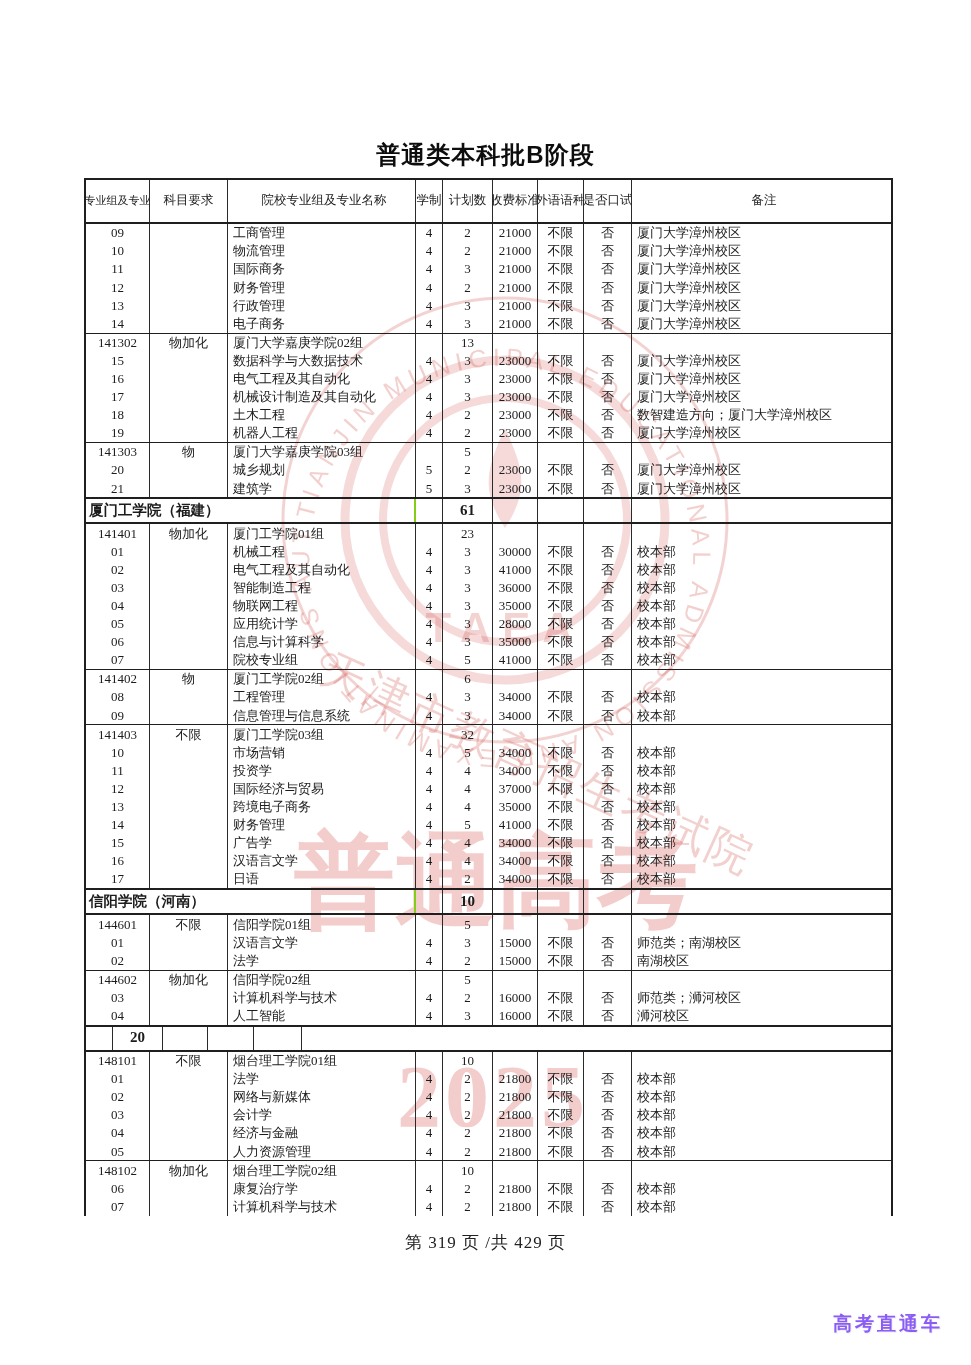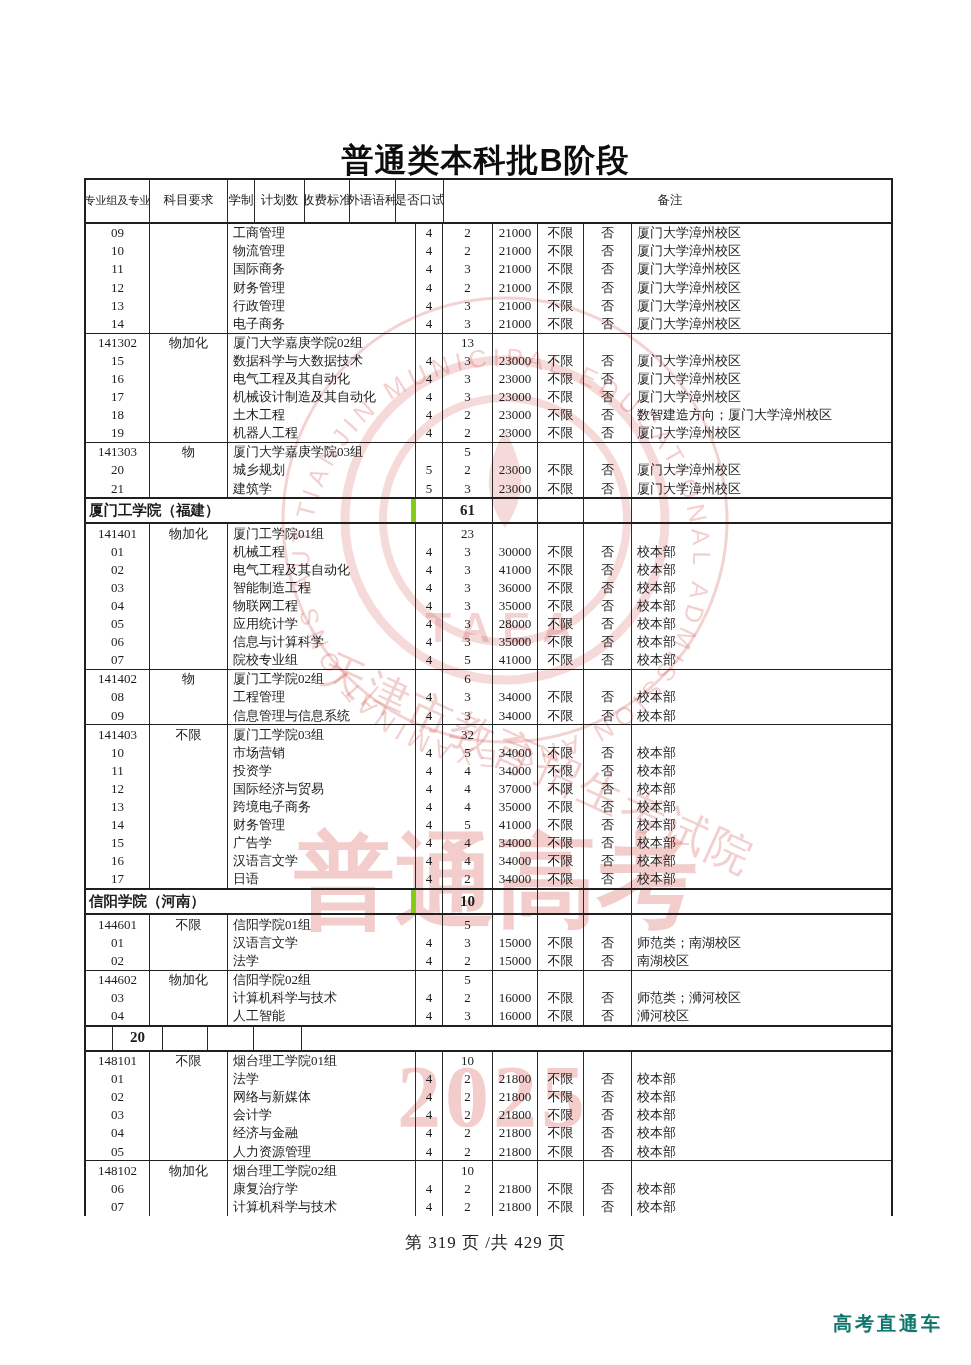--- a/index.html
+++ b/index.html
@@ -28,30 +28,30 @@
     font-size:88px;font-weight:bold;letter-spacing:4px;
     color:rgba(219,103,97,0.33);
     text-align:right;
   }
 
   
   .content{position:absolute;inset:0;z-index:1;}
   .doc-title{
     position:absolute;top:139px;left:0;right:0;text-align:center;
     font-family:"Liberation Sans","DejaVu Sans",sans-serif;
-    font-size:32px;font-weight:bold;letter-spacing:1px;color:#0d0d0d;
+    font-size:24px;font-weight:bold;letter-spacing:1px;color:#0d0d0d;
   }
   .page-number{
     position:absolute;top:1231px;left:0;right:0;text-align:center;
     font-size:17px;letter-spacing:1px;color:#222;
   }
   .site-brand{
     position:absolute;top:1311px;right:28px;
     font-family:"Liberation Sans","DejaVu Sans",sans-serif;
-    font-size:19px;font-weight:bold;letter-spacing:3px;color:#0f766e;
+    font-size:19px;font-weight:bold;letter-spacing:3px;color:#8b5cf6;
     text-shadow:1px 1px 0 #efefef;
   }
 
   
   .adm-table{
     position:absolute;left:84px;top:178px;width:805px;
     border:2px solid #1f1f1f;border-bottom:none;background:transparent;
   }
   .trow{display:flex;height:18.1px;align-items:stretch;}
   .trow.head{height:42px;border-bottom:2px solid #1f1f1f;}
@@ -69,21 +69,21 @@
   .c3{width:27px;}
   .c4{width:50px;}
   .c5{width:45px;}
   .c6{width:46px;}
   .c7{width:48px;}
   .c8{flex:1;justify-content:flex-start;padding-left:5px;border-right:none;}
   .head .cell{justify-content:center;font-size:12.5px;line-height:1.25;}
   .head .c0{font-size:11px;}
   .merged{
     width:330px;justify-content:flex-start;padding-left:3px;
-    font-size:14.5px;font-weight:bold;border-right:5px solid #84cc16;
+    font-size:14.5px;font-weight:bold;border-right:2px solid #84cc16;
   }
   .trow.s .cell{font-weight:bold;}
   .tot{font-weight:bold;font-size:15px;}
 </style>
 </head>
 <body>
 
 <div class="page">
 
   <div class="wm-layer">
@@ -109,20 +109,23 @@
     <div class="doc-title">普通类本科批B阶段</div>
     <div class="adm-table">
         <div class="trow head">
           <div class="cell h c0">
             <span>院校专业组</span>
             <span>及专业代码</span>
           </div>
           <div class="cell h c1">
             <span>科目要求</span>
           </div>
+          <div class="cell h c2">
+            <span>院校专业组及专业名称</span>
+          </div>
           <div class="cell h c3">
             <span>学</span>
             <span>制</span>
           </div>
           <div class="cell h c4">
             <span>计划</span>
             <span>数</span>
           </div>
           <div class="cell h c5">
             <span>收费</span>

